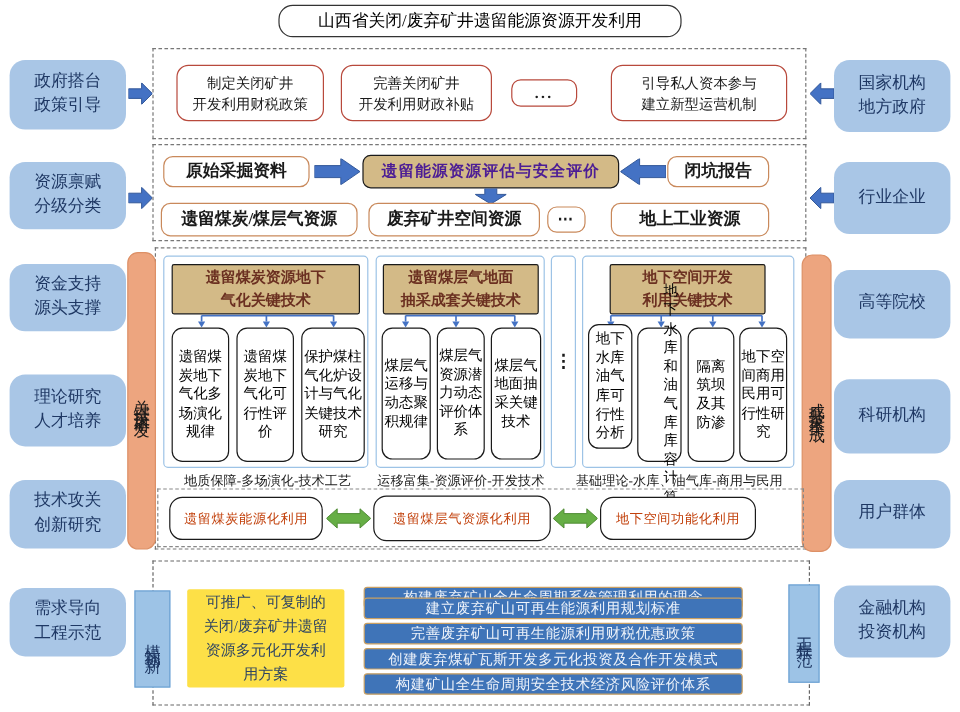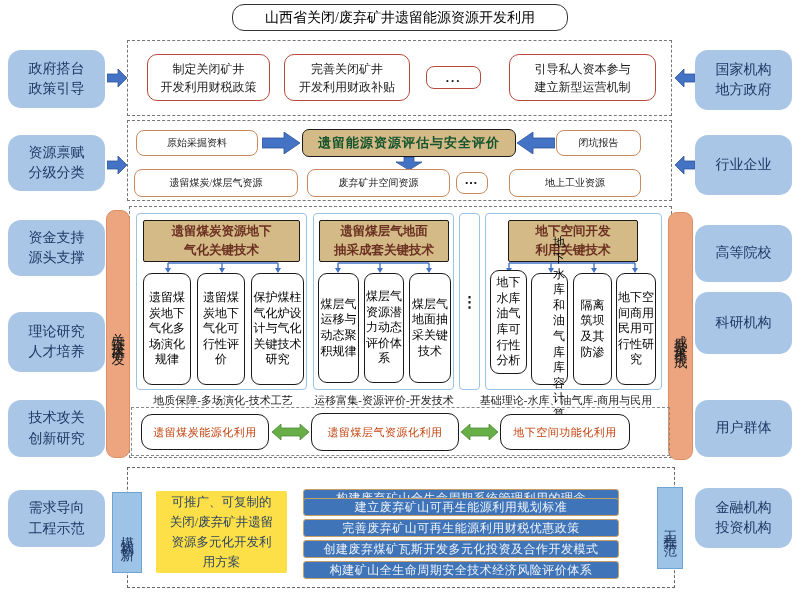--- a/index.html
+++ b/index.html
@@ -11,24 +11,24 @@
   
   .sidebox{background:#a9c6e6;border-radius:13px;color:#1f3864;font-size:14px;
     line-height:1.45;font-weight:400;}
   
   .sect{border:1.6px dashed #777;background:transparent;}
   
   .redbox{background:#fff;border:1.8px solid #b8493c;border-radius:10px;
     font-size:12px;line-height:1.5;color:#1a1a1a;}
   
   .tanbox{background:#fff;border:1.6px solid #c9895b;border-radius:8px;
-    font-size:10px;color:#1a1a1a;}
+    font-size:14px;color:#1a1a1a;font-weight:bold;}
   
   .khaki{background:#d3ba87;border:1.6px solid #1a1a1a;}
-  .evalbox{border-radius:7px;font-size:13px;font-weight:bold;color:#14532d;letter-spacing:1px;}
+  .evalbox{border-radius:7px;font-size:13px;font-weight:bold;color:#4c1d95;letter-spacing:1px;}
   .hdr{border-radius:2px;font-size:12.5px;font-weight:bold;color:#6b3021;line-height:1.5;}
   
   .group{border:1.6px solid #9dc3e6;border-radius:4px;background:#fff;}
   .sub{background:#fff;border:1.6px solid #1a1a1a;border-radius:9px;
     font-size:12px;line-height:1.3;padding:2px 1px;}
   .lbl{font-size:11px;color:#1a1a1a;}
   .appbox{background:#fff;border:1.8px solid #1a1a1a;border-radius:11px;
     font-size:11px;color:#c2410c;letter-spacing:0.5px;}
   
   .vbar{background:#eda57f;border:1px solid #dd9066;border-radius:9px;
@@ -61,21 +61,21 @@
 人才培养</div>
   <div class="abs sidebox center pre" style="left:8px;top:400px;width:97px;height:57px;">技术攻关
 创新研究</div>
   <div class="abs sidebox center pre" style="left:8px;top:490px;width:97px;height:57px;">需求导向
 工程示范</div>
 
   <div class="abs sidebox center pre" style="left:695px;top:50px;width:97px;height:60px;">国家机构
 地方政府</div>
   <div class="abs sidebox center pre" style="left:695px;top:135px;width:97px;height:60px;font-family:Liberation Mono, monospace;">行业企业</div>
   <div class="abs sidebox center pre" style="left:695px;top:225px;width:97px;height:57px;">高等院校</div>
-  <div class="abs sidebox center pre" style="left:695px;top:292px;width:97px;height:62px;">科研机构</div>
+  <div class="abs sidebox center pre" style="left:695px;top:316px;width:97px;height:62px;">科研机构</div>
   <div class="abs sidebox center pre" style="left:695px;top:400px;width:97px;height:57px;">用户群体</div>
   <div class="abs sidebox center pre" style="left:695px;top:488px;width:97px;height:60px;">金融机构
 投资机构</div>
 
   <svg class="abs" style="left:107px;top:69px;" width="20" height="18">
       <polygon points="0,5 11,5 11,0 20,9 11,18 11,13 0,13" fill="#4472c4" stroke="#2f5597" stroke-width="0.8"></polygon>
     </svg>
   <svg class="abs" style="left:107px;top:156px;" width="20" height="18">
       <polygon points="0,5 11,5 11,0 20,9 11,18 11,13 0,13" fill="#4472c4" stroke="#2f5597" stroke-width="0.8"></polygon>
     </svg>

